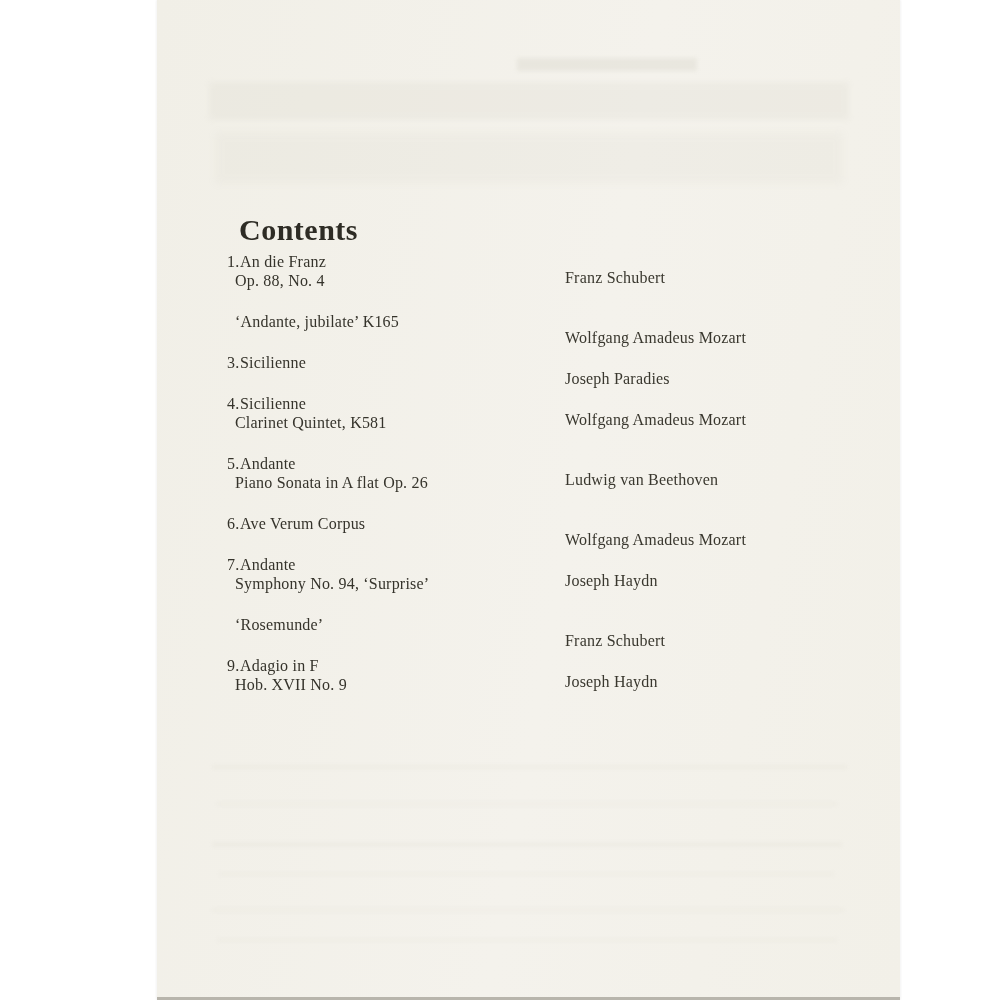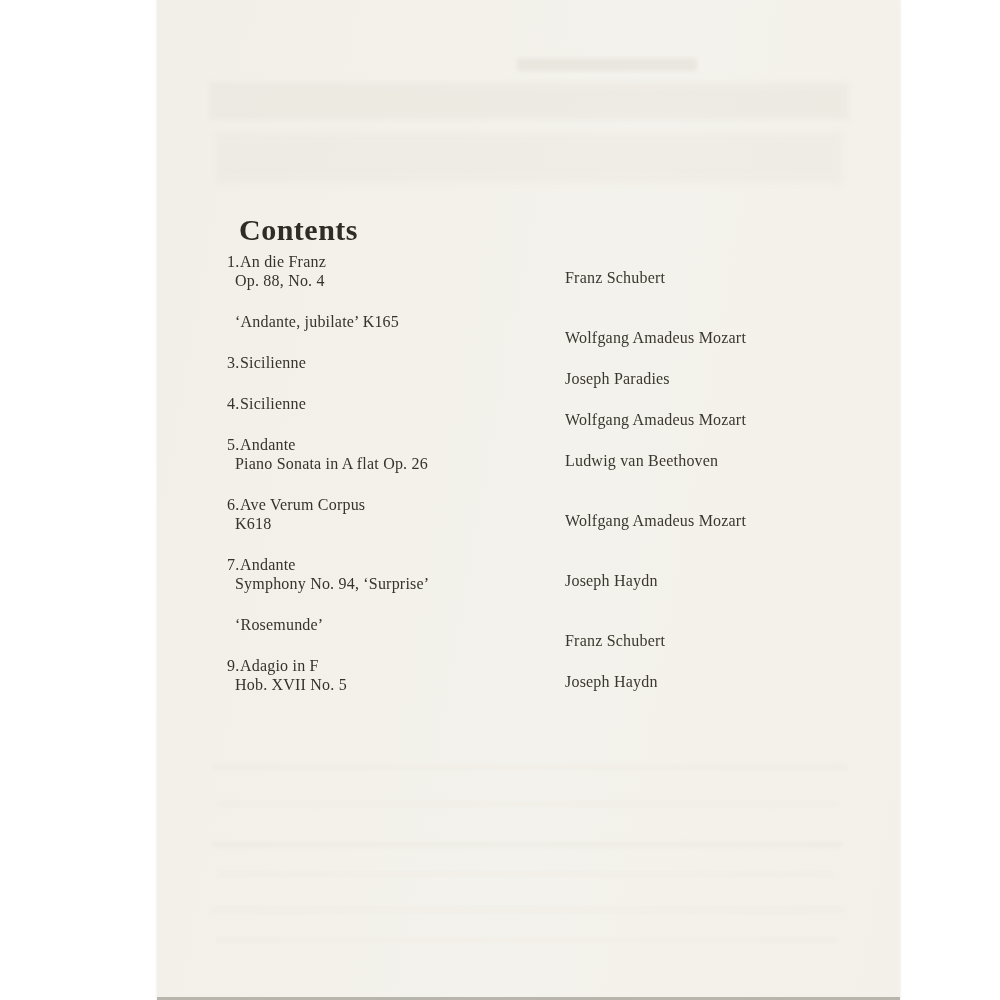--- a/index.html
+++ b/index.html
@@ -124,56 +124,56 @@
       <span class="num">3.</span><span class="t">Sicilienne</span>
     </div>
 
     <span class="composer">Joseph Paradies</span>
   </div>
 
   <div class="entry">
     <div class="line1">
       <span class="num">4.</span><span class="t">Sicilienne</span>
     </div>
+    <div class="sub">Clarinet Quintet, K581</div>
     <span class="composer">Wolfgang Amadeus Mozart</span>
   </div>
 
   <div class="entry">
     <div class="line1">
       <span class="num">5.</span><span class="t">Andante</span>
     </div>
     <div class="sub">Piano Sonata in A flat Op. 26</div>
     <span class="composer">Ludwig van Beethoven</span>
   </div>
 
   <div class="entry">
     <div class="line1">
       <span class="num">6.</span><span class="t">Ave Verum Corpus</span>
     </div>
-    <div class="sub">K618</div>
     <span class="composer">Wolfgang Amadeus Mozart</span>
   </div>
 
   <div class="entry">
     <div class="line1">
       <span class="num">7.</span><span class="t">Andante</span>
     </div>
     <div class="sub">Symphony No. 94, ‘Surprise’</div>
     <span class="composer">Joseph Haydn</span>
   </div>
 
   <div class="entry">
     <div class="sub">‘Rosemunde’</div>
     <span class="composer">Franz Schubert</span>
   </div>
 
   <div class="entry">
     <div class="line1">
       <span class="num">9.</span><span class="t">Adagio in F</span>
     </div>
-    <div class="sub">Hob. XVII No. 5</div>
+    <div class="sub">Hob. XVII No. 9</div>
     <span class="composer">Joseph Haydn</span>
   </div>
 </div>
 
     <div class="page-bottom-edge"></div>
   </div>
 </div>
 
 </body></html>

